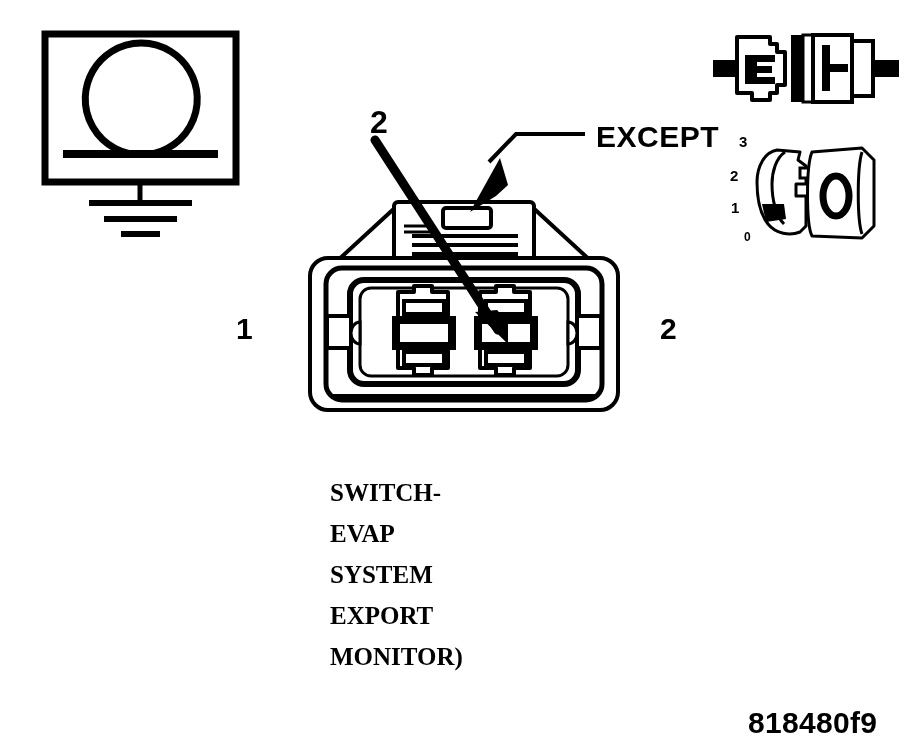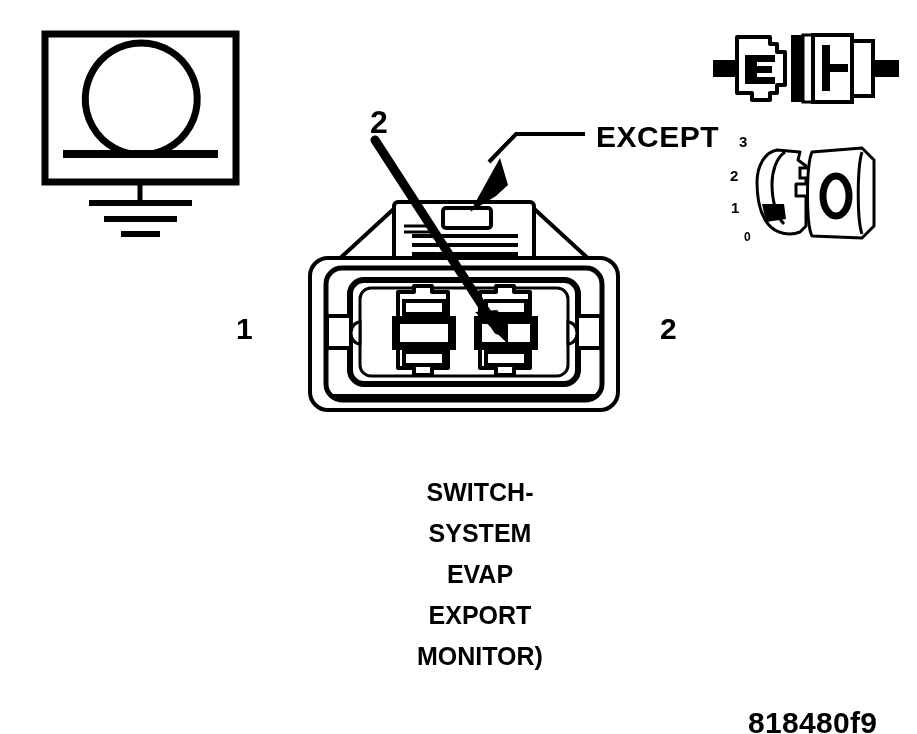--- a/index.html
+++ b/index.html
@@ -40,22 +40,22 @@
   .lbl-two-top { left: 370px; top: 106px; font-size: 32px; }
   .lbl-pin1    { left: 236px; top: 314px; font-size: 30px; }
   .lbl-pin2    { left: 660px; top: 314px; font-size: 30px; }
   .lbl-code    { left: 748px; top: 688px; font-size: 30px; letter-spacing: 0.3px; margin-top: 20px; }
 
   .caption {
     position: absolute;
     left: 330px;
     top: 472px;
     width: 300px;
-    text-align: center;
-    font-family: Liberation Sans, sans-serif;
+    text-align: left;
+    font-family: Liberation Serif, serif;
     font-weight: bold;
     font-size: 25px;
     color: #000000;
     user-select: none;
   }
   .caption .cline {
     display: block;
     height: 41px;
     line-height: 41px;
     white-space: pre;
@@ -232,22 +232,22 @@
   <div class="lbl lbl-two-top">2</div>
 
   <div class="lbl lbl-pin1">1</div>
 
   <div class="lbl lbl-pin2">2</div>
 
   <div class="lbl lbl-code">818480f9</div>
 
   <div class="caption">
     <span class="cline">SWITCH-</span>
+    <span class="cline">EVAP</span>
     <span class="cline">SYSTEM</span>
-    <span class="cline">EVAP</span>
     <span class="cline">EXPORT</span>
     <span class="cline">MONITOR)</span>
   </div>
 
   <div class="scale-num sn-3">3</div>
   <div class="scale-num sn-2">2</div>
   <div class="scale-num sn-1">1</div>
   <div class="scale-num sn-0">0</div>
 
 </div>

